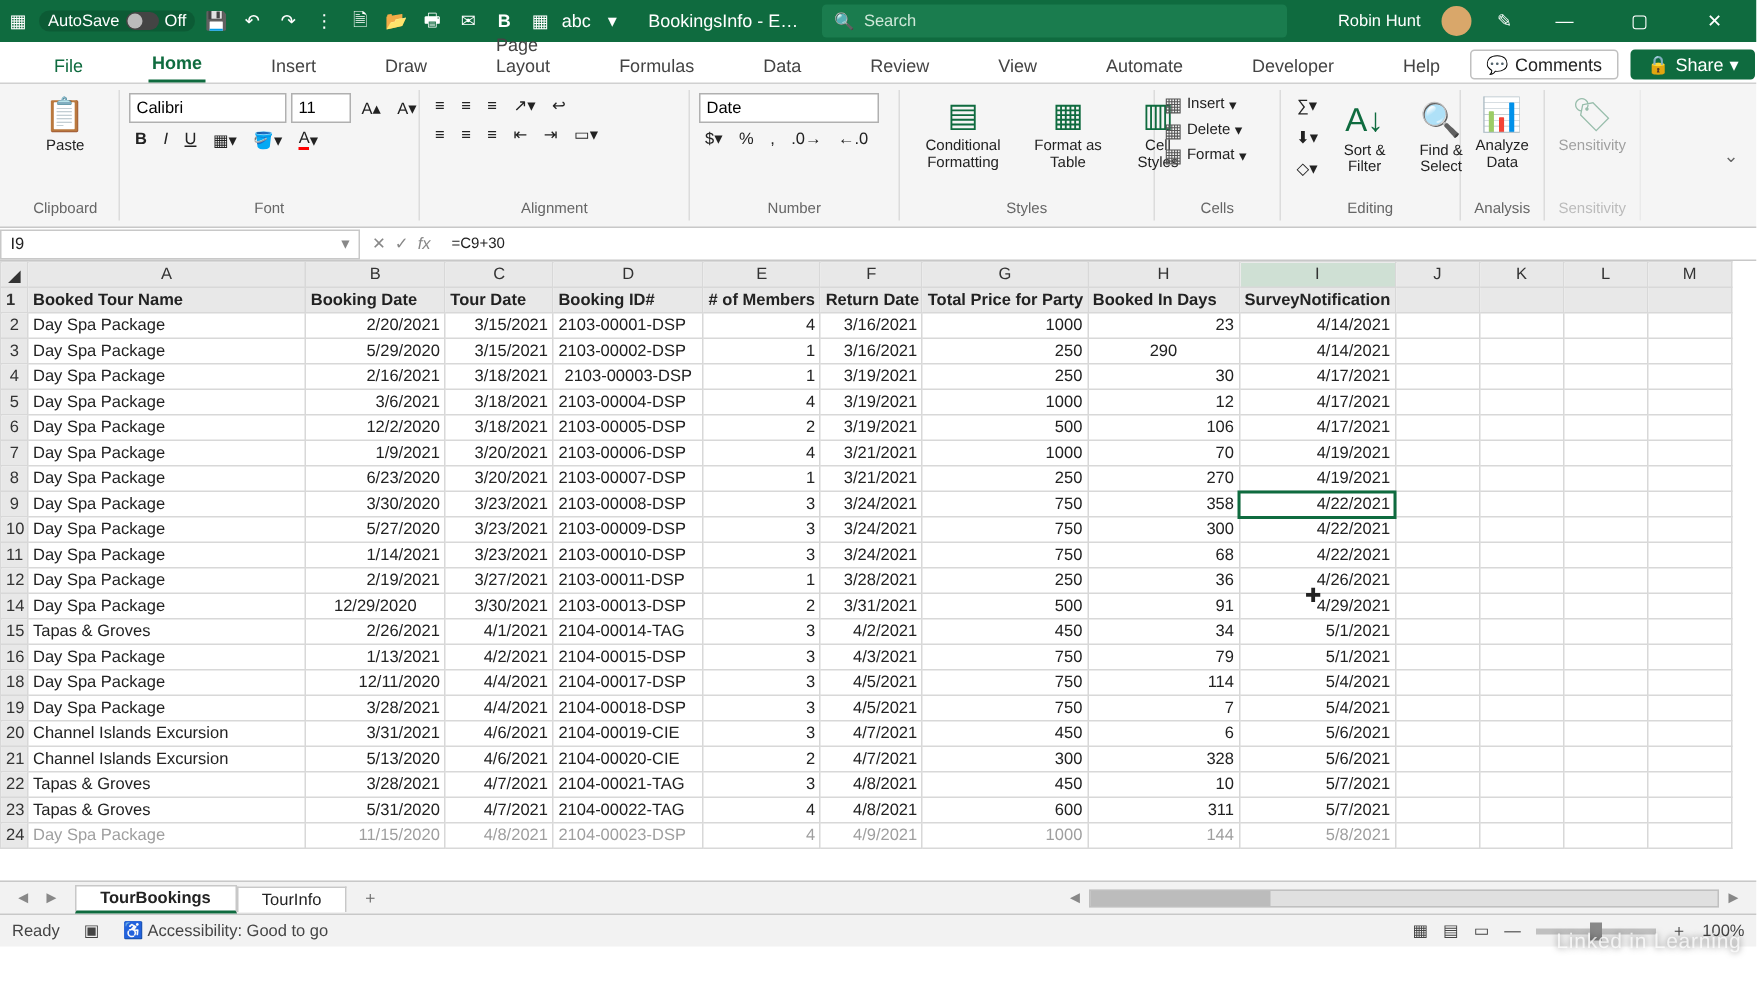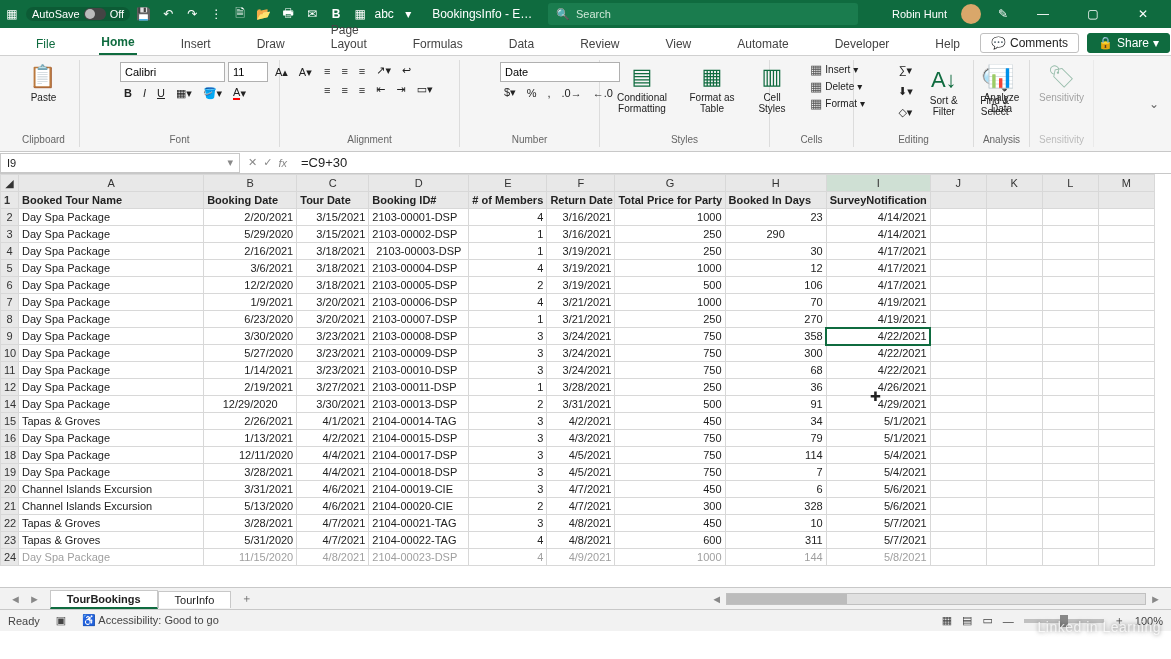--- a/index.html
+++ b/index.html
@@ -31,27 +31,27 @@
 .rgroup:last-child{border-right:none;}
 .rg-label{font-size:10px;color:#666;text-align:center;margin-top:2px;}
 .big-btn{display:flex;flex-direction:column;align-items:center;justify-content:center;padding:2px 6px;font-size:10px;gap:2px;}
 .big-ico{font-size:22px;color:#0f6b3f;}
 .small-ico{font-size:13px;color:#555;}
 .rib-btn{padding:2px 4px;font-size:11px;display:flex;align-items:center;justify-content:center;}
 .font-sel{width:105px;height:20px;border:1px solid #b0b0b0;background:#fff;font-size:11px;padding:0 4px;}
 .size-sel{width:40px;height:20px;border:1px solid #b0b0b0;background:#fff;font-size:11px;padding:0 4px;}
 .num-sel{width:120px;height:20px;border:1px solid #b0b0b0;background:#fff;font-size:11px;padding:0 4px;}
 .rgrow{display:flex;gap:3px;align-items:center;}
-.rgcol{display:flex;flex-direction:column;gap:2px;margin-left:34px;}
+.rgcol{display:flex;flex-direction:column;gap:2px;}
 .ribbon-collapse{margin-left:auto;padding:4px;font-size:12px;align-self:center;color:#666;}
 
 .fbar{height:22px;border-bottom:1px solid #c8c8c8;display:flex;align-items:center;background:#fff;}
 .namebox{width:240px;height:20px;border:1px solid #c8c8c8;font-size:11px;padding:0 6px;display:flex;align-items:center;}
 .fb-btns{display:flex;align-items:center;gap:6px;padding:0 8px;color:#888;}
-.formula-input{flex:1;font-size:13px;padding:0 6px;}
+.formula-input{flex:1;font-size:10px;padding:0 6px;}
 
 .gridwrap{position:relative;height:413px;overflow:hidden;}
 table.grid{border-collapse:collapse;table-layout:fixed;width:1155px;}
 .grid th,.grid td{border:1px solid #d8d8d8;height:17px;font-size:11px;padding:0 3px;white-space:nowrap;overflow:hidden;}
 .grid th{background:#e8e8e8;font-weight:400;color:#333;text-align:center;}
 .grid th.rowhead{width:18px;background:#e8e8e8;}
 .grid td.rowhead{background:#e8e8e8;text-align:center;color:#333;}
 .grid tr.header-row td{background:#e8e8e8;font-weight:700;text-align:left;}
 .grid th.selcol{background:#cfe0d4;}
 .grid td.selcell{outline:2px solid #0f6b3f;outline-offset:-1px;background:#fff;}

